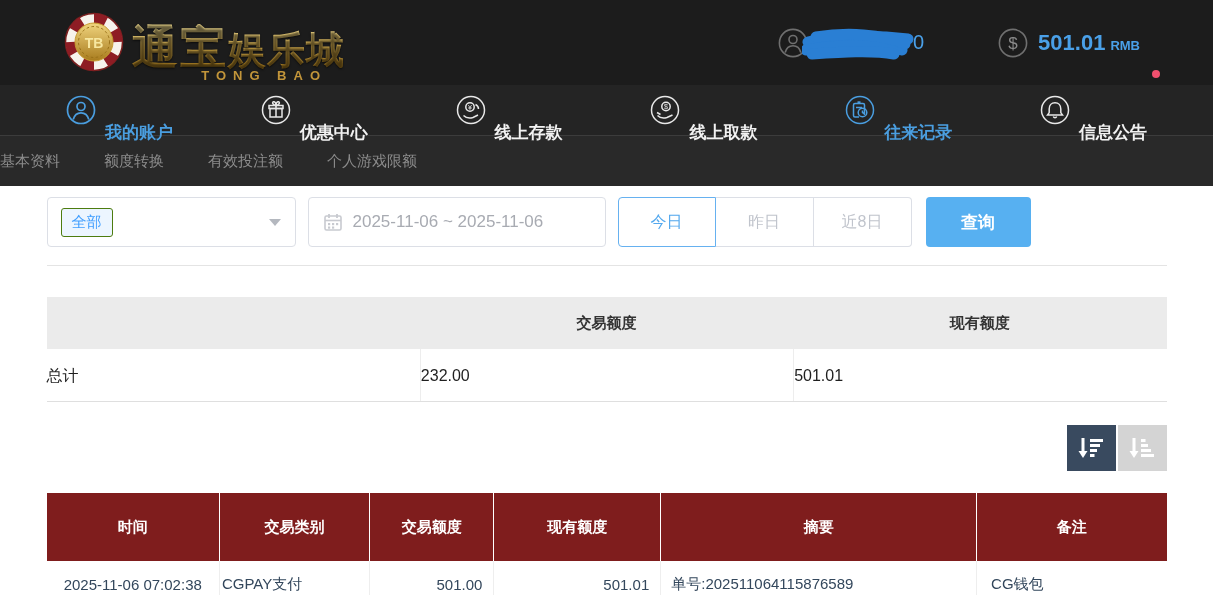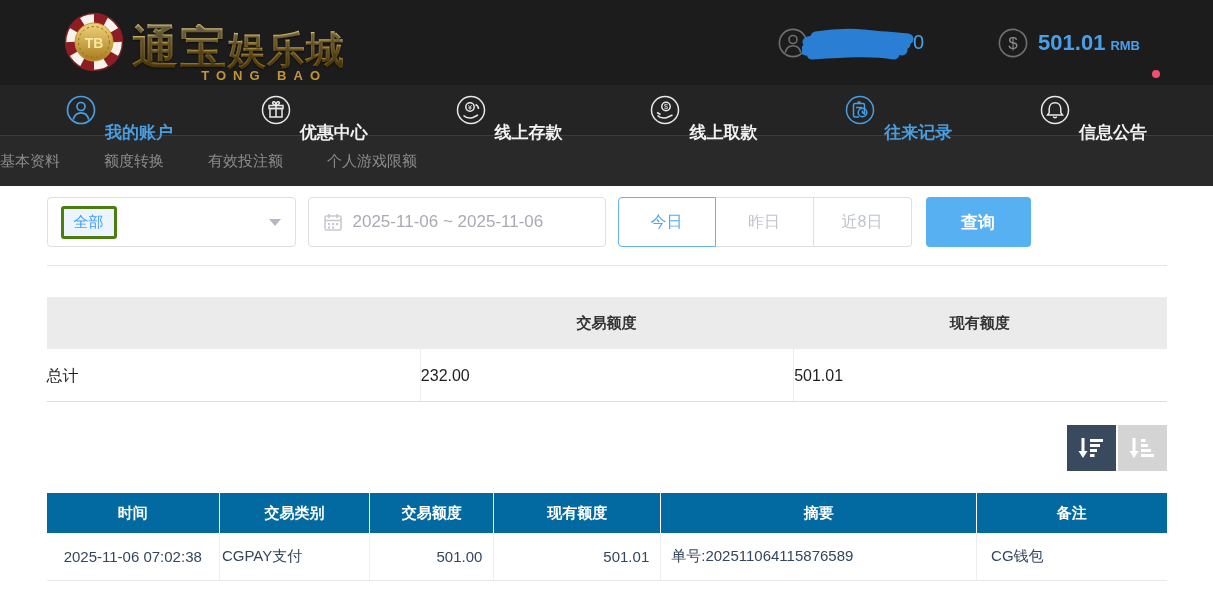--- a/index.html
+++ b/index.html
@@ -43,21 +43,21 @@
   .sub-nav { height:50px; background:#292929; display:flex; align-items:center;
              justify-content:flex-start; gap:44px; }
   .subnav-item { font-size:15px; color:#8c8c8c; cursor:pointer; white-space:nowrap; }
 
   
   .content { width:1120px; margin:0 auto; }
 
   .filter-row { margin-top:11px; display:flex; align-items:center; height:50px; }
   .select-box { width:249px; height:50px; border:1px solid #dcdfe6; border-radius:4px;
                 display:flex; align-items:center; position:relative; background:#fff; cursor:pointer; }
-  .select-tag { margin-left:13px; background:#ecf5ff; border:3px solid #4d7c0f; color:#409eff;
+  .select-tag { margin-left:13px; background:#ecf5ff; border:1px solid #4d7c0f; color:#409eff;
                 font-size:15px; padding:4px 10px; border-radius:3px; }
   .select-caret { position:absolute; right:14px; top:21px; width:0; height:0;
                   border-left:6px solid transparent; border-right:6px solid transparent;
                   border-top:7px solid #b4b8bf; }
   .date-box { margin-left:12px; width:298px; height:50px; border:1px solid #dcdfe6; border-radius:4px;
               display:flex; align-items:center; background:#fff; cursor:text; }
   .date-text { margin-left:10px; font-size:17px; color:#a8abb2; }
   .btn-group { margin-left:12px; display:flex; }
   .quick-btn { width:98px; height:50px; background:#fff; border:1px solid #dcdfe6; border-left-width:0;
                font-size:16px; color:#c0c4cc; cursor:pointer; font-family:inherit; }
@@ -80,21 +80,21 @@
 
   
   .sort-bar { margin-top:23px; display:flex; justify-content:flex-end; gap:2px; }
   .sort-btn { width:49px; height:46px; display:flex; align-items:center; justify-content:center;
               cursor:pointer; border:none; }
   .sort-btn.active { background:#394a5f; }
   .sort-btn.inactive { background:#d4d4d4; }
 
   
   .records-table { margin-top:22px; width:100%; }
-  .rec-header { display:flex; height:40px; background:#0369a1; align-items:center; }
+  .rec-header { display:flex; height:68px; background:#7f1d1d; align-items:center; }
   .rec-header .cell { text-align:center; font-size:15px; font-weight:bold; color:#fff;
                       border-left:1px solid #fff; height:100%; display:flex; align-items:center; justify-content:center; }
   .rec-header .cell:first-child { border-left:none; }
   .rec-row { display:flex; height:48px; align-items:center; border-bottom:1px solid #e8e8e8; }
   .rec-row .cell { font-size:15px; color:#33475c; border-left:1px solid #eee; height:100%;
                    display:flex; align-items:center; }
   .rec-row .cell:first-child { border-left:none; }
   .c1 { width:15.4%; justify-content:center; }
   .c2 { width:13.4%; }
   .rec-row .c2 { padding-left:2px; }

